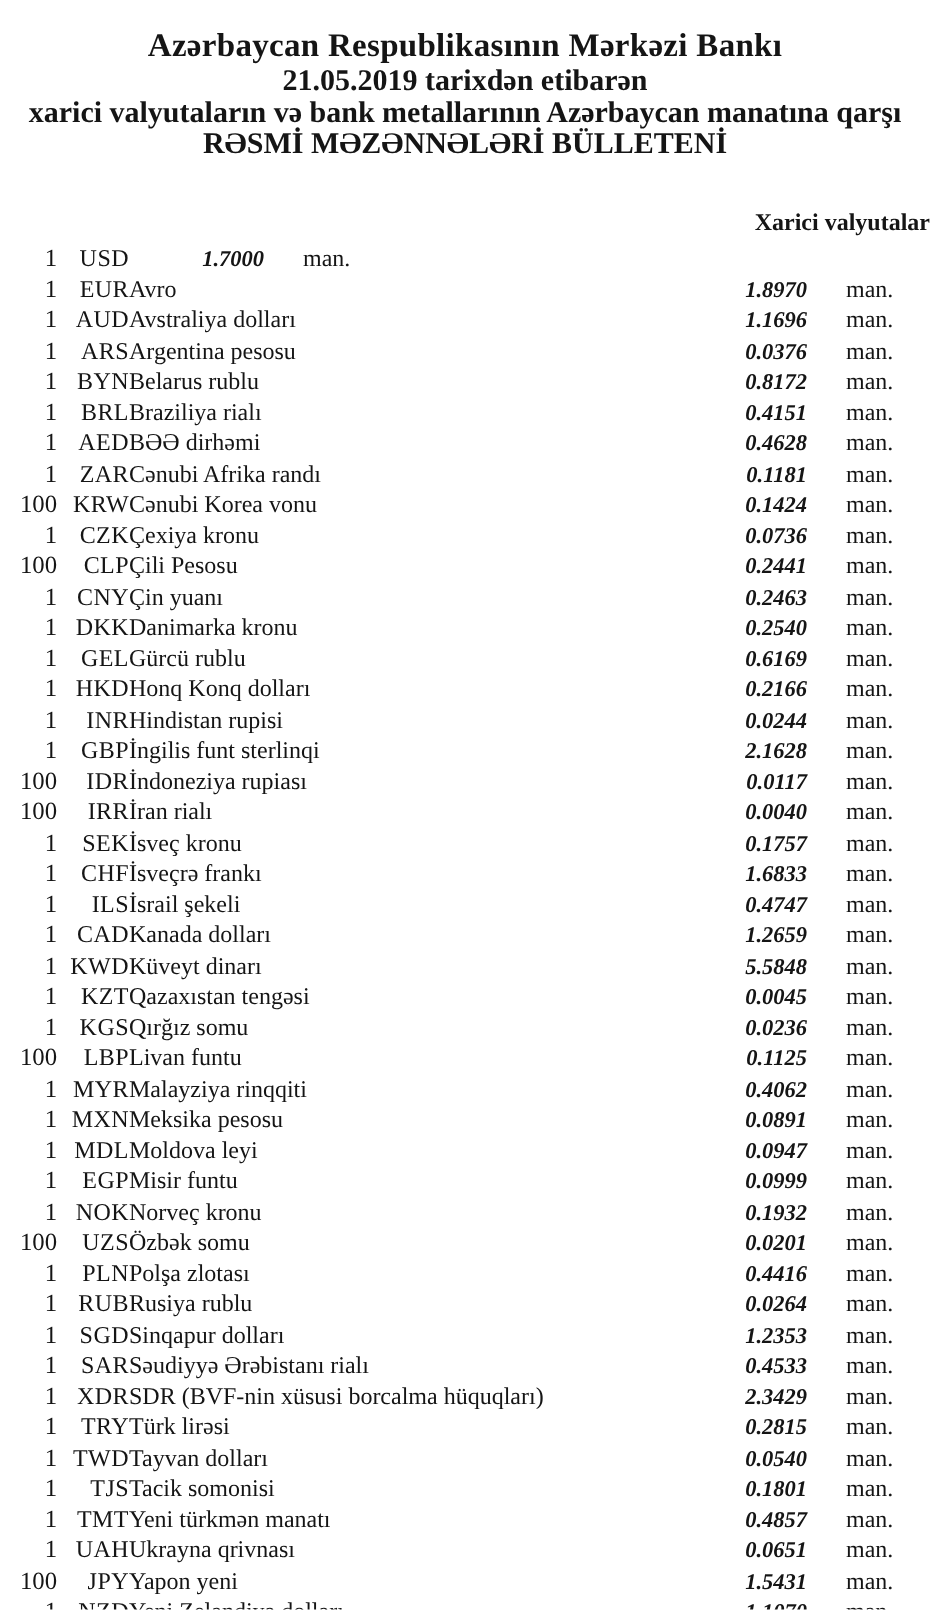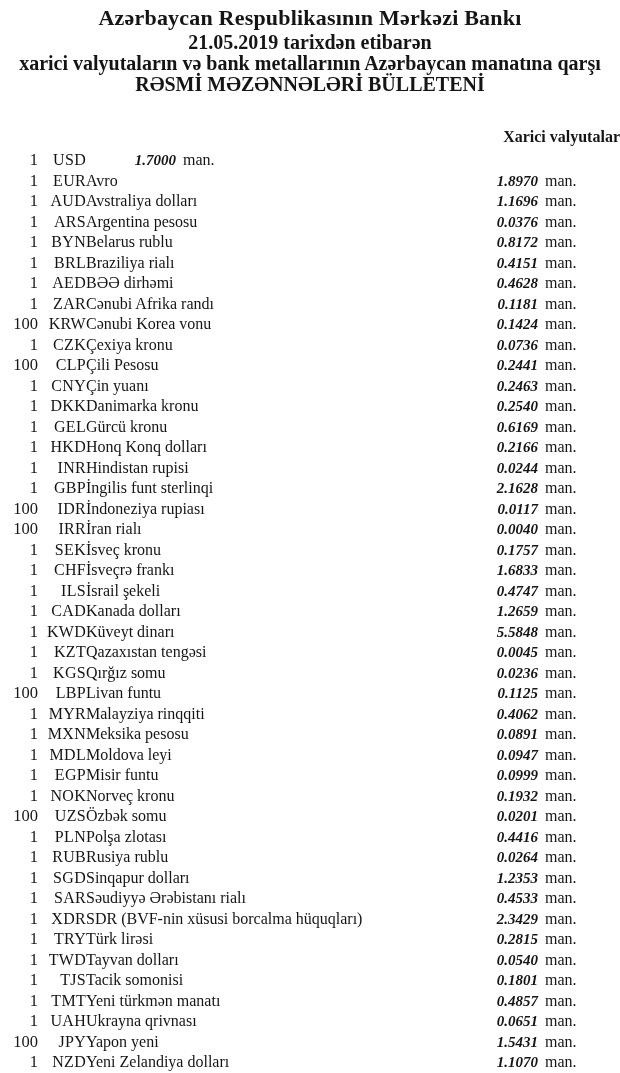--- a/index.html
+++ b/index.html
@@ -9,21 +9,21 @@
   body {
     width: 620px;
     height: 1073px;
     overflow: hidden;
     background: #ffffff;
     color: #151515;
     font-family: "Liberation Serif", serif;
   }
   .header {
     text-align: center;
-    padding-top: 4px;
+    padding-top: 16px;
   }
   .title {
     font-size: 22px;
     font-weight: bold;
     line-height: 28px;
     letter-spacing: 0.2px;
   }
   .hline {
     font-size: 20px;
     font-weight: bold;
@@ -67,21 +67,21 @@
     width: 90px;
     text-align: right;
     font-weight: bold;
     font-style: italic;
     font-size: 15px;
     flex: 0 0 auto;
   }
   .unit {
     width: 82px;
     box-sizing: border-box;
-    padding-left: 7px;
+    padding-left: 26px;
     flex: 0 0 auto;
   }
 </style>
 </head>
 <body>
 
 <div class="header">
   <div class="title">Azərbaycan Respublikasının Mərkəzi Bankı</div>
   <div class="hline">21.05.2019 tarixdən etibarən</div>
   <div class="hline">xarici valyutaların və bank metallarının Azərbaycan manatına qarşı</div>
@@ -190,21 +190,21 @@
     <span class="qty">1</span>
     <span class="code">DKK</span>
     <span class="name">Danimarka kronu</span>
     <span class="rate">0.2540</span>
     <span class="unit">man.</span>
   </div>
 
   <div class="row">
     <span class="qty">1</span>
     <span class="code">GEL</span>
-    <span class="name">Gürcü kronu</span>
+    <span class="name">Gürcü rublu</span>
     <span class="rate">0.6169</span>
     <span class="unit">man.</span>
   </div>
 
   <div class="row">
     <span class="qty">1</span>
     <span class="code">HKD</span>
     <span class="name">Honq Konq dolları</span>
     <span class="rate">0.2166</span>
     <span class="unit">man.</span>

